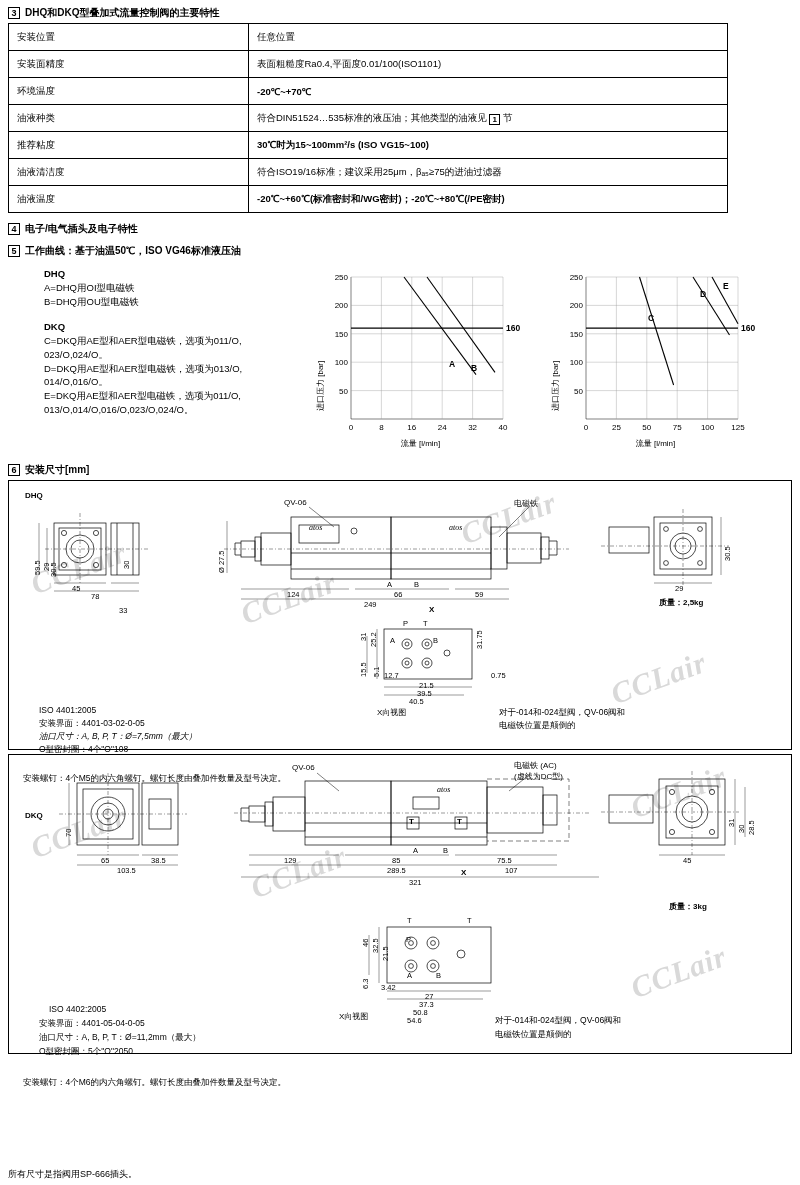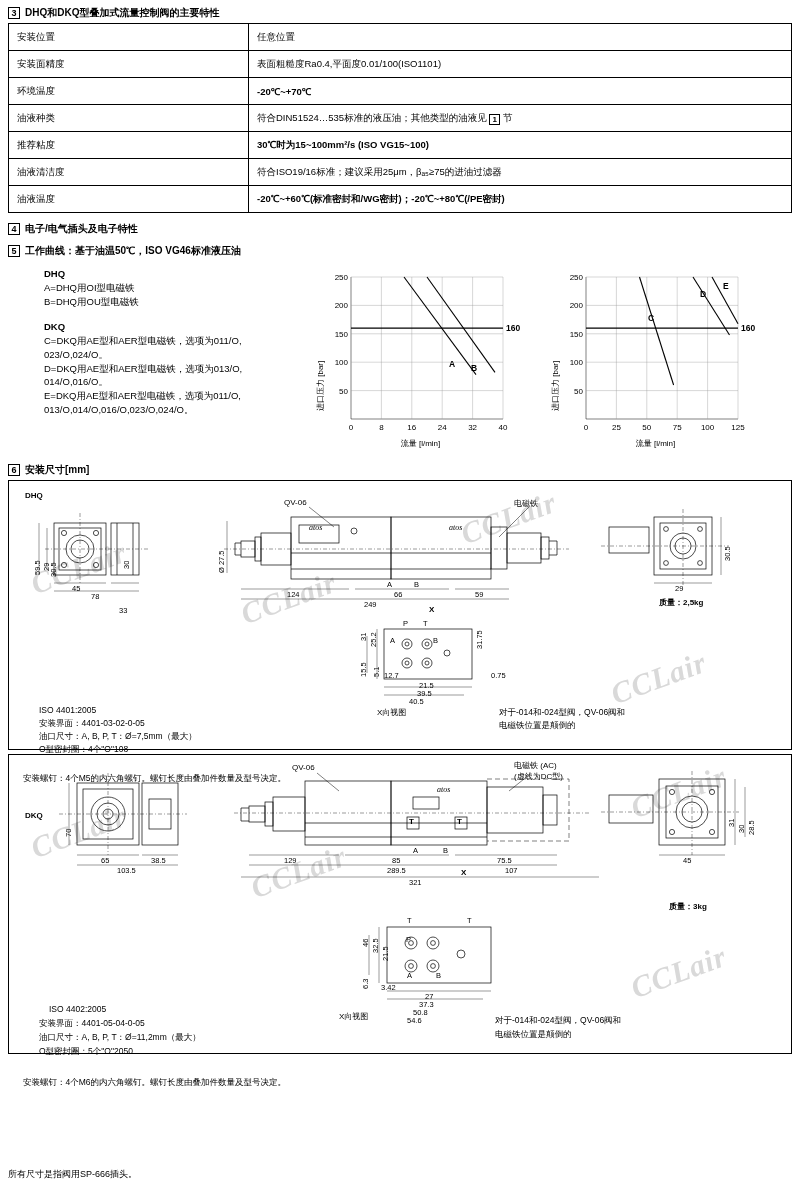--- a/index.html
+++ b/index.html
@@ -19,21 +19,21 @@
   .sec-head { display: flex; align-items: center; gap: 5px; margin-bottom: 3px; }
   .sec-num {
     width: 12px; height: 12px; border: 1px solid #000;
     font-size: 9px; line-height: 11px; text-align: center; font-weight: bold;
     background: #fff;
   }
   .sec-title { font-size: 10px; font-weight: bold; }
   .bold { font-weight: bold; }
 
   
-  table.spec { border-collapse: collapse; width: 784px; table-layout: fixed; padding-left: 32px; }
+  table.spec { border-collapse: collapse; width: 720px; table-layout: fixed; padding-left: 32px; }
   table.spec td { border: 1px solid #000; padding: 6px 8px; font-size: 9.5px; vertical-align: middle; height: 27px; }
   table.spec td.k { width: 240px; }
   .inline-box { display:inline-block; width:11px; height:11px; border:1px solid #000; text-align:center; line-height:10px; font-size:8px; font-weight:bold; vertical-align:-1px; }
 
   
   .sec4-body { margin: 4px 0 0 36px; line-height: 1.55; font-size: 9.5px; }
 
   
   .sec5-wrap { position: relative; height: 200px; margin-top: 2px; }
   .sec5-left { position: absolute; left: 36px; top: 2px; width: 260px; font-size: 9.5px; line-height: 1.45; }
@@ -368,21 +368,21 @@
     <div class="vdim" style="left:363px; top:196px;">5.1</div>
     <div class="dim" style="left:375px; top:190px;">12.7</div>
     <div class="dim" style="left:448px; top:190px;padding-left:34px;">0.75</div>
     <div class="dim" style="left:410px; top:200px;">21.5</div>
     <div class="dim" style="left:408px; top:208px;">39.5</div>
     <div class="dim" style="left:400px; top:216px;">40.5</div>
     <div class="lbl" style="left:368px; top:226px;">X向视图</div>
 
     <div class="note" style="left:30px; top:180px;">ISO 4401:2005</div>
     <div class="note b" style="left:30px; top:193px;">安装界面：4401-03-02-0-05</div>
-    <div class="note b" style="left:30px; top:206px;">油口尺寸：A, B, P, T：Ø=7,5mm（最大）</div>
+    <div class="note b" style="left:30px; top:206px;font-style:italic;">油口尺寸：A, B, P, T：Ø=7,5mm（最大）</div>
     <div class="note b" style="left:30px; top:219px;">O型密封圈：4个"O"108</div>
 
     <div class="note b" style="left:490px; top:182px;">对于-014和-024型阀，QV-06阀和</div>
     <div class="note b" style="left:490px; top:195px;">电磁铁位置是颠倒的</div>
 
     <div class="note b" style="left:14px; top:248px;">安装螺钉：4个M5的内六角螺钉。螺钉长度由叠加件数量及型号决定。</div>
   </div>
 
   <div class="draw-box" style="width:784px; height:300px; margin-top:4px;">
     <div class="wm" style="left:20px; top:60px;">CCLair</div>

